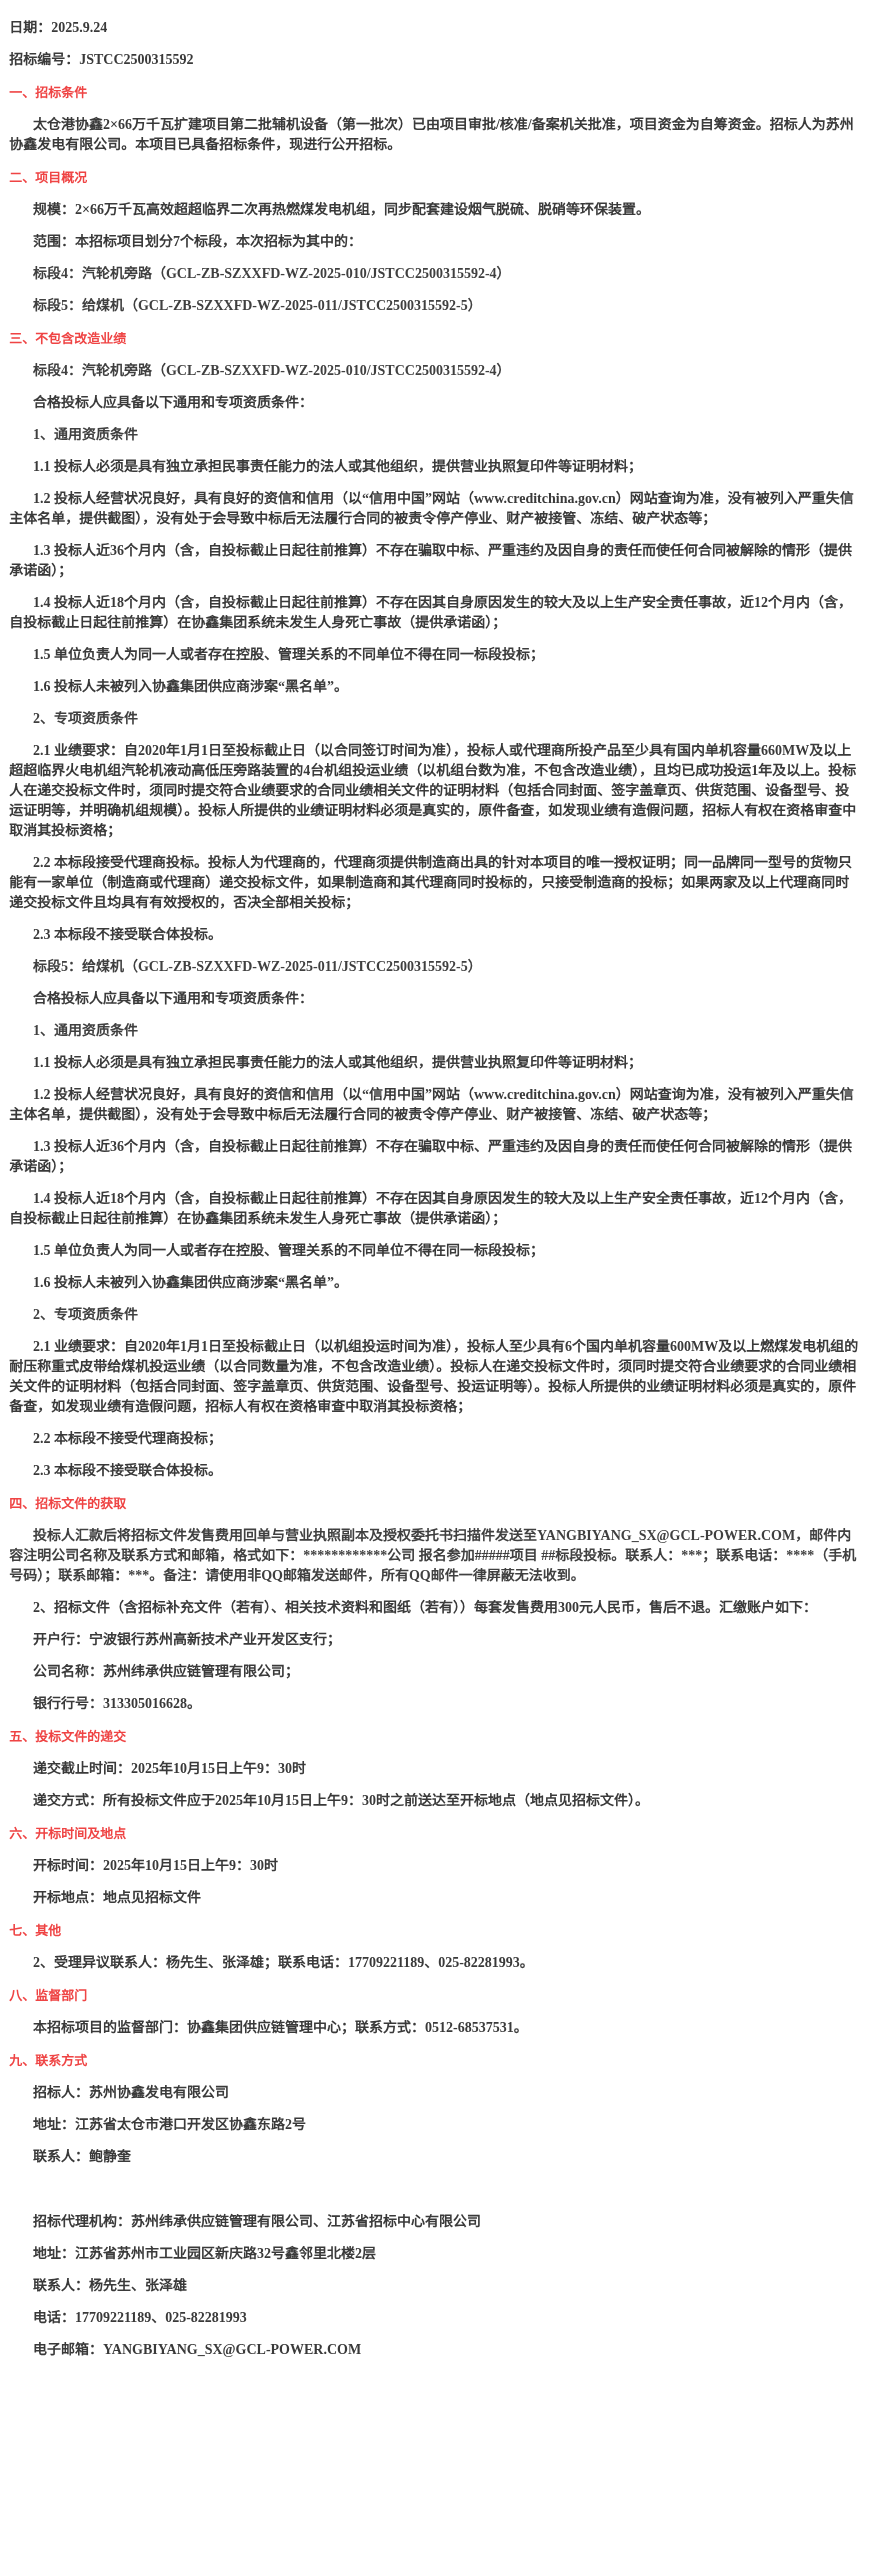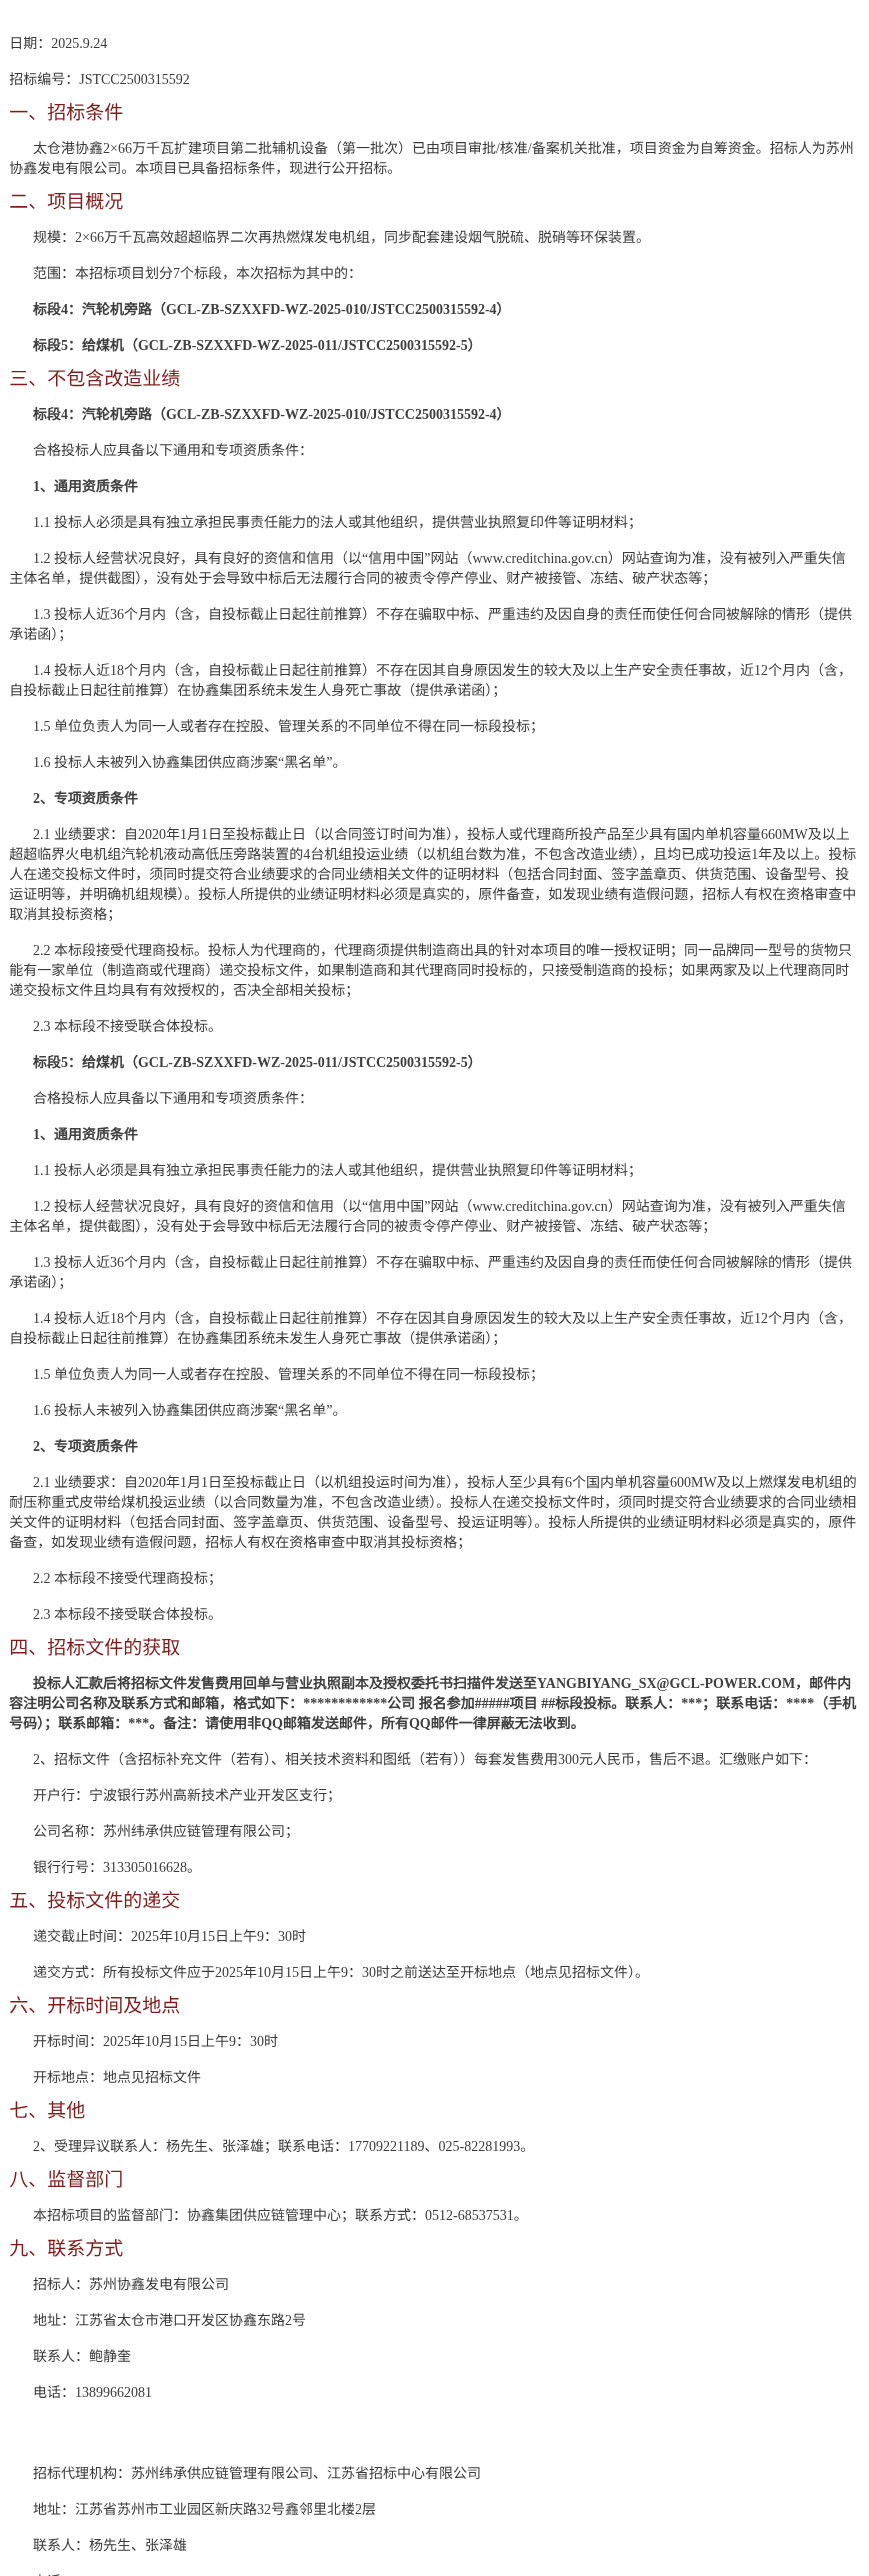--- a/index.html
+++ b/index.html
@@ -6,28 +6,28 @@
   .doc{
     width:869px;
     box-sizing:border-box;
     padding:18.4px 10.5px 26px 9.2px;
     font-family:"Liberation Serif","DejaVu Serif",serif;
     font-size:14px;
     line-height:20px;
     color:#3a3a3a;
     background:#ffffff;
   }
-  .doc p{margin:16px 0 12px 0;text-indent:1.7em;}
+  .doc p{margin:0 0 12px 0;text-indent:1.7em;font-weight:bold;}
   .doc p.noindent{text-indent:0;}
   .doc h2{
-    font-size:19px;
+    font-size:13px;
     line-height:21px;
     margin:5.3px 0 12px 0;
-    font-weight:normal;
-    color:#7f1d1d;
+    font-weight:bold;
+    color:#ef4444;
     text-indent:0;
   }
   .bold{font-weight:bold;color:#404040;}
   .v-space{height:33px;}
 </style>
 </head>
 <body>
 
 <div class="doc">
 
@@ -106,21 +106,20 @@
   <section>
     <h2>八、监督部门</h2>
     <p>本招标项目的监督部门：协鑫集团供应链管理中心；联系方式：0512-68537531。</p>
   </section>
 
   <section>
     <h2>九、联系方式</h2>
     <p>招标人：苏州协鑫发电有限公司</p>
     <p>地址：江苏省太仓市港口开发区协鑫东路2号</p>
     <p>联系人：鲍静奎</p>
-    <p>电话：13899662081</p>
     <div class="v-space"></div>
     <p>招标代理机构：苏州纬承供应链管理有限公司、江苏省招标中心有限公司</p>
     <p>地址：江苏省苏州市工业园区新庆路32号鑫邻里北楼2层</p>
     <p>联系人：杨先生、张泽雄</p>
     <p>电话：17709221189、025-82281993</p>
     <p>电子邮箱：YANGBIYANG_SX@GCL-POWER.COM</p>
   </section>
 
 </div>
 

